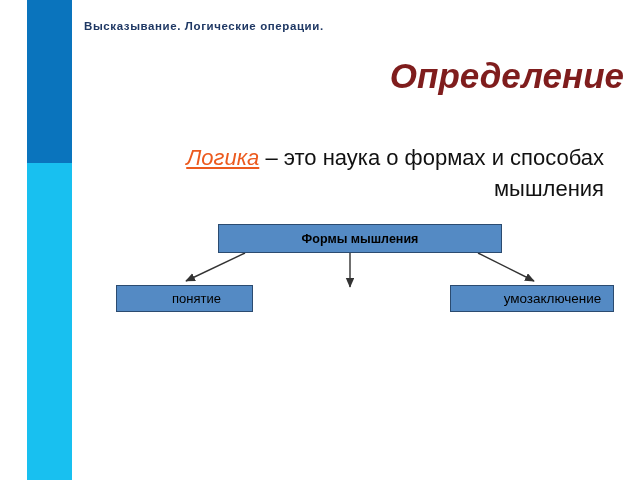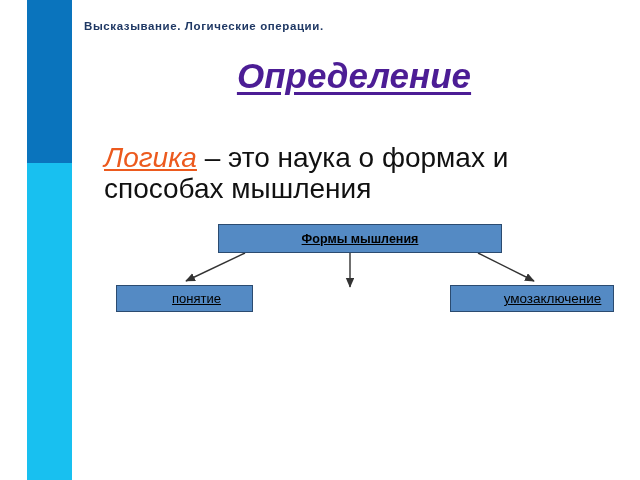--- a/index.html
+++ b/index.html
@@ -47,36 +47,35 @@
     color: #1f3864;
     letter-spacing: 0.6px;
     white-space: nowrap;
   }
   
   #main-title {
     position: absolute;
     left: 84px;
     top: 56px;
     width: 540px;
-    text-align: center;
+    text-align: right;
     font-size: 35px;
     font-weight: bold;
     font-style: italic;
-    color: #4c1d95;
-    text-decoration: underline;
+    color: #7f1d1d;
     text-underline-offset: 4px;
   }
   
   #definition {
     position: absolute;
     left: 104px;
     top: 142px;
     width: 500px;
-    text-align: left;
-    font-size: 28px;
+    text-align: right;
+    font-size: 22px;
     line-height: 31px;
     color: #111111;
   }
   #definition .term {
     color: #ec5a1e;
     font-style: italic;
     text-decoration: underline;
     text-underline-offset: 2px;
   }
   
@@ -95,21 +94,20 @@
   .node {
     position: absolute;
     box-sizing: border-box;
     background: #548ac4;
     border: 1px solid #2b4b70;
     display: flex;
     align-items: center;
     justify-content: center;
     text-align: center;
     color: #000000;
-    text-decoration: underline;
   }
   #node-root {
     left: 218px;
     top: 224px;
     width: 284px;
     height: 29px;
     font-family: "Liberation Sans", sans-serif;
     font-size: 12.5px;
     font-weight: bold;
   }

